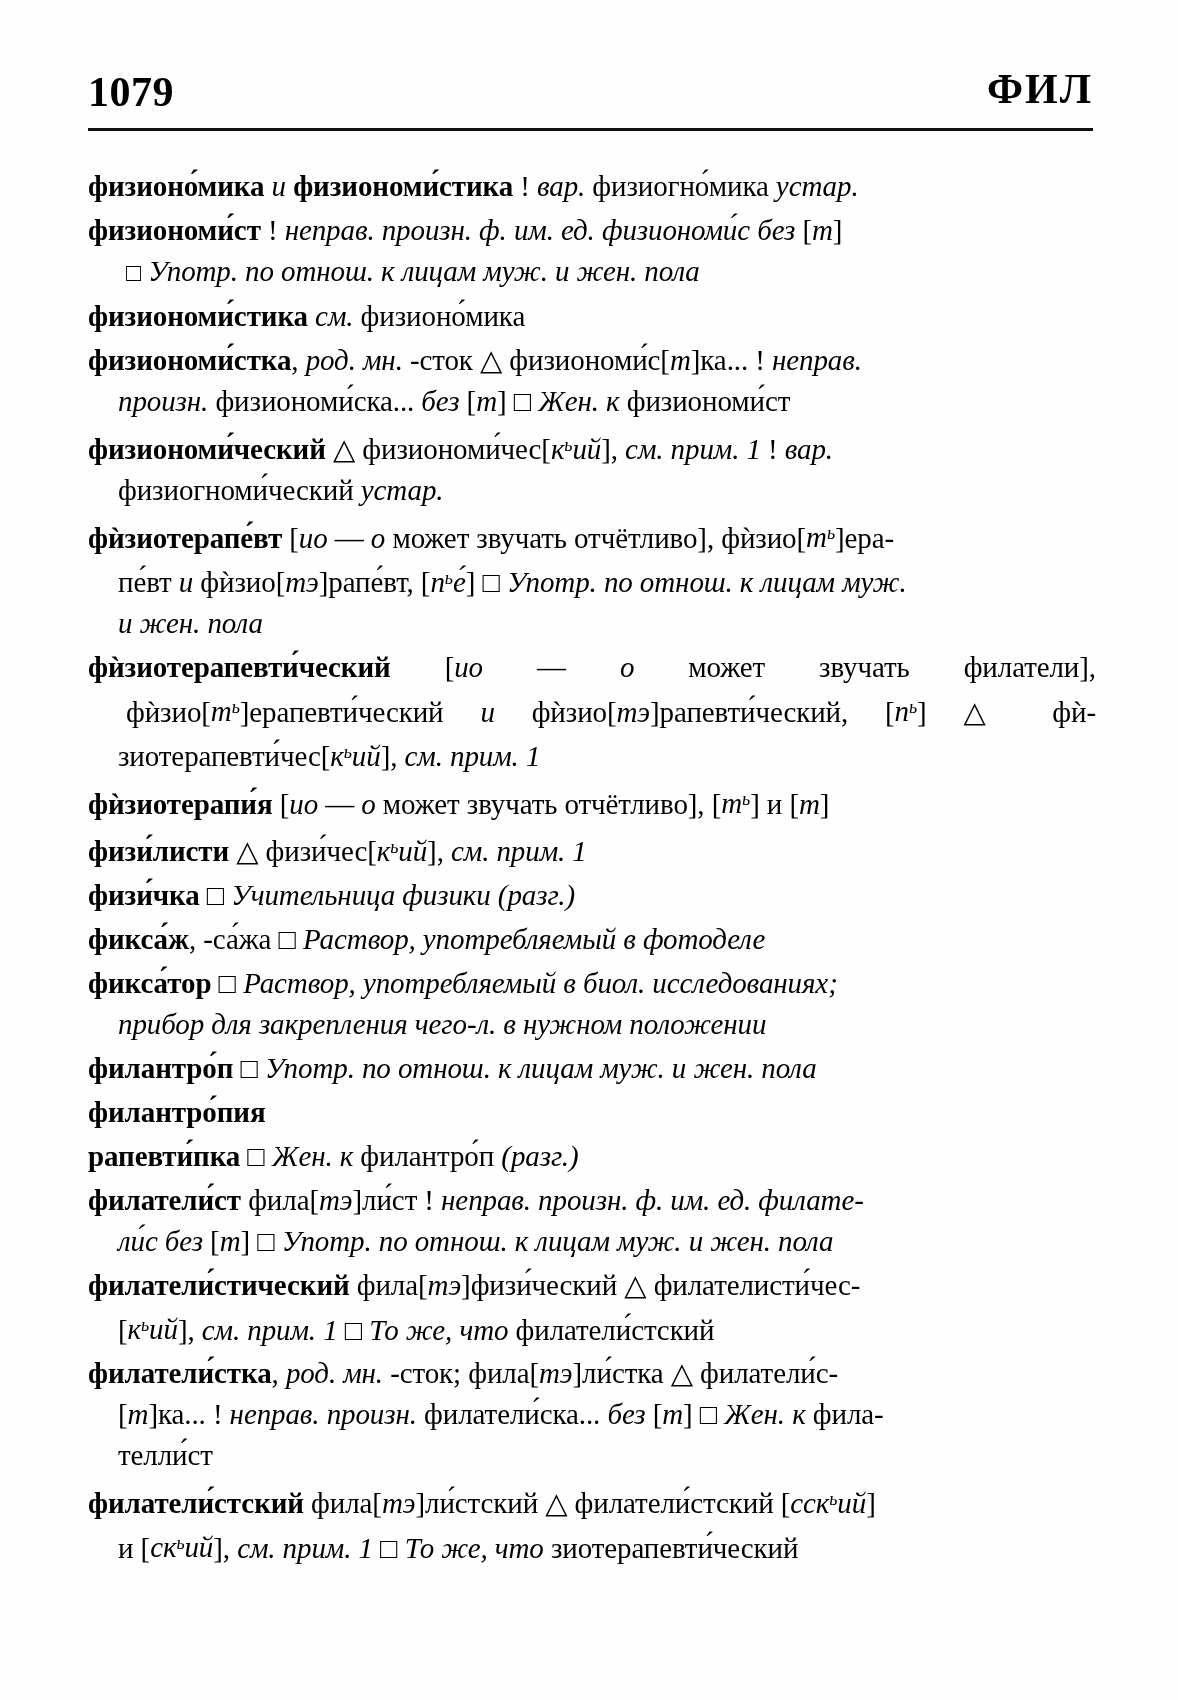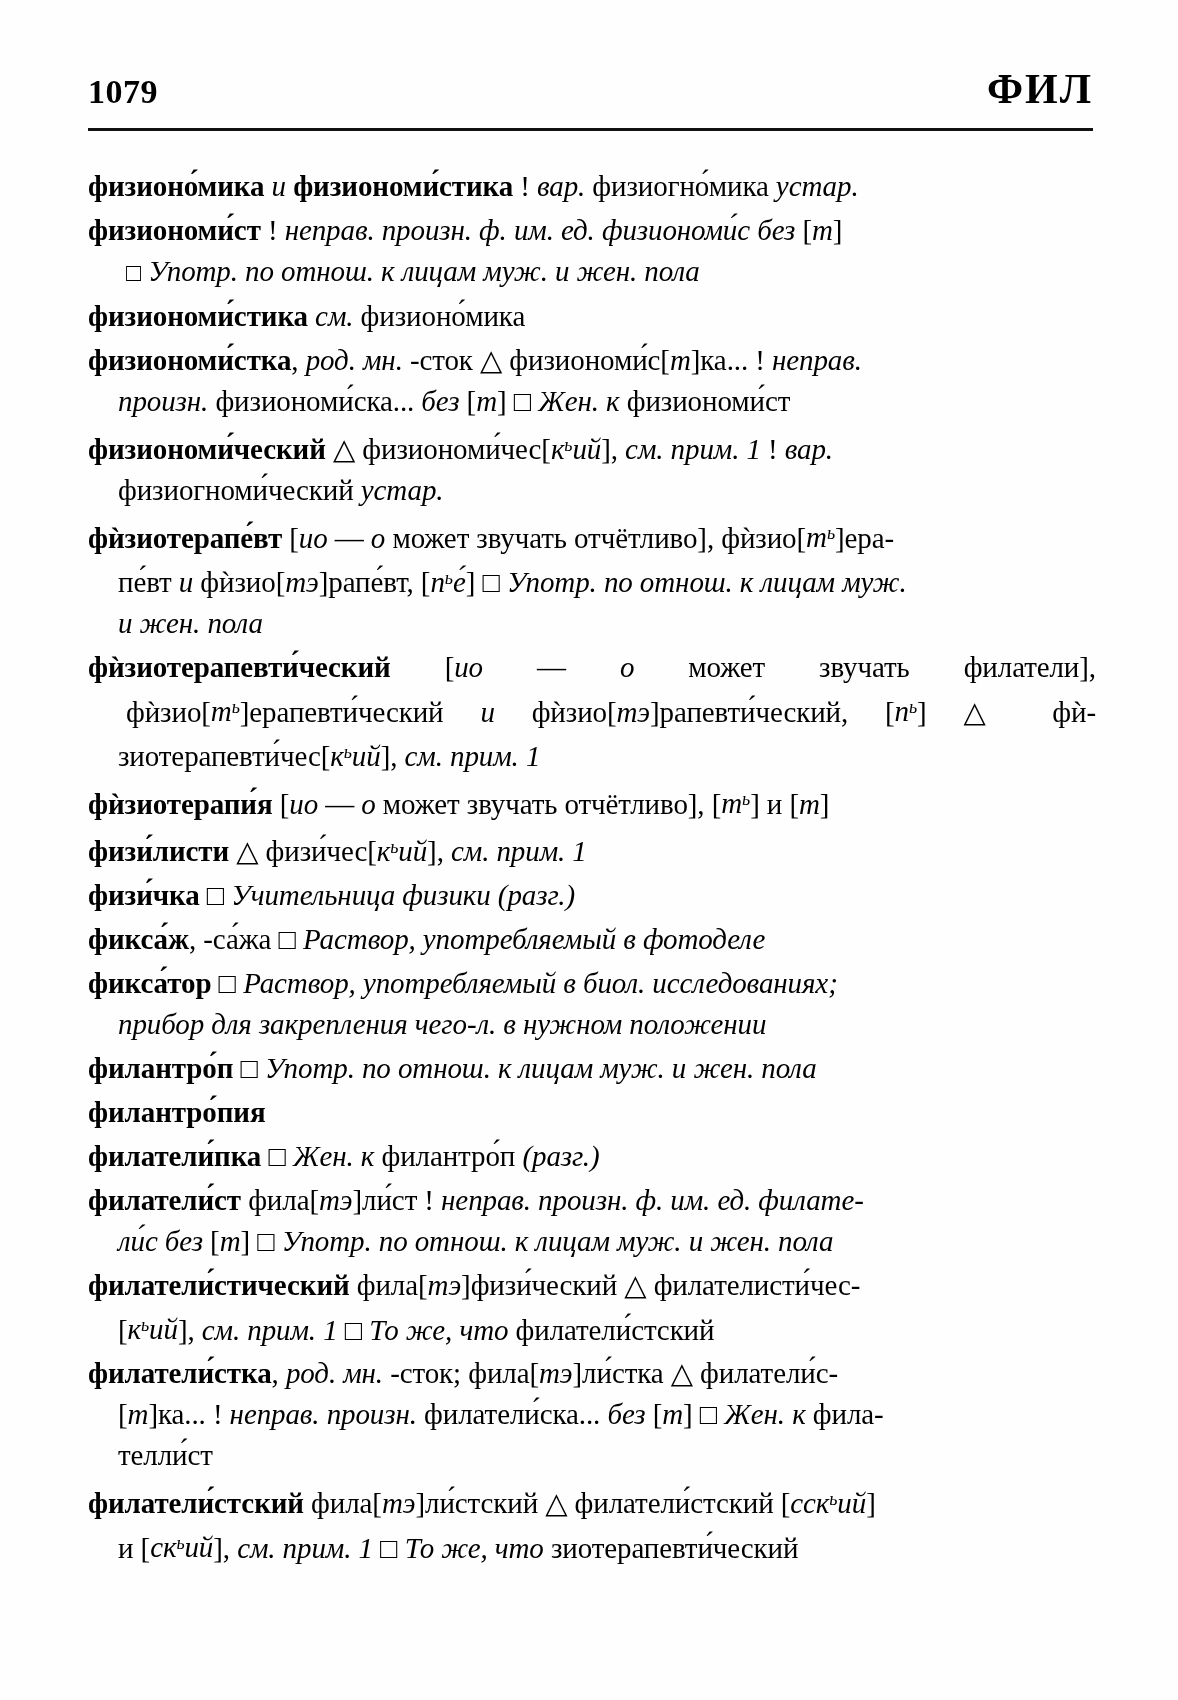--- a/index.html
+++ b/index.html
@@ -27,21 +27,21 @@
     position: absolute;
     left: 88px;
     top: 72px;
     width: 1005px;
     height: 54px;
   }
   .runhead .folio {
     position: absolute;
     left: 0;
     top: 0;
-    font-size: 34px;
+    font-size: 42px;
     font-weight: 700;
     letter-spacing: 0.5px;
     line-height: 40px;
   }
   .runhead .guideword {
     position: absolute;
     right: 0;
     top: -6px;
     font-size: 42px;
     font-weight: 700;
@@ -161,21 +161,21 @@
         <span class="ln"><b>фикса́тор</b><span class="rom">  □  </span><i>Раствор, употребляемый в биол. исследованиях;</i></span>
         <span class="ln ind2"><i>прибор для закрепления чего-л. в нужном положении</i></span>
       </div>
       <div class="entry">
         <span class="ln"><b>филантро́п</b><span class="rom">  □  </span><i>Употр. по отнош. к лицам муж. и жен. пола</i></span>
       </div>
       <div class="entry">
         <span class="ln"><b>филантро́пия</b></span>
       </div>
       <div class="entry">
-        <span class="ln"><b>филатели́пка</b><span class="rom">  □  </span><i>Жен. к</i><span class="rom"> филантро́п </span><i>(разг.)</i></span>
+        <span class="ln"><b>рапевти́пка</b><span class="rom">  □  </span><i>Жен. к</i><span class="rom"> филантро́п </span><i>(разг.)</i></span>
       </div>
       <div class="entry">
         <span class="ln"><b>филатели́ст</b><span class="rom"> фила[</span><i>тэ</i><span class="rom">]ли́ст ! </span><i>неправ. произн. ф. им. ед.</i><span class="rom"> </span><i>филате-</i></span>
         <span class="ln ind2"><i>ли́с без</i><span class="rom"> [</span><i>т</i><span class="rom">]  □  </span><i>Употр. по отнош. к лицам муж. и жен. пола</i></span>
       </div>
       <div class="entry">
         <span class="ln"><b>филатели́стический</b><span class="rom"> фила[</span><i>тэ</i><span class="rom">]физи́ческий △ филателисти́чес-</span></span>
         <span class="ln ind2"><span class="rom">[</span><i>к<span class="sup">ь</span>ий</i><span class="rom">], </span><i>см. прим. 1</i><span class="rom"> □  </span><i>То же, что</i><span class="rom"> филатели́стский</span></span>
       </div>
       <div class="entry">

